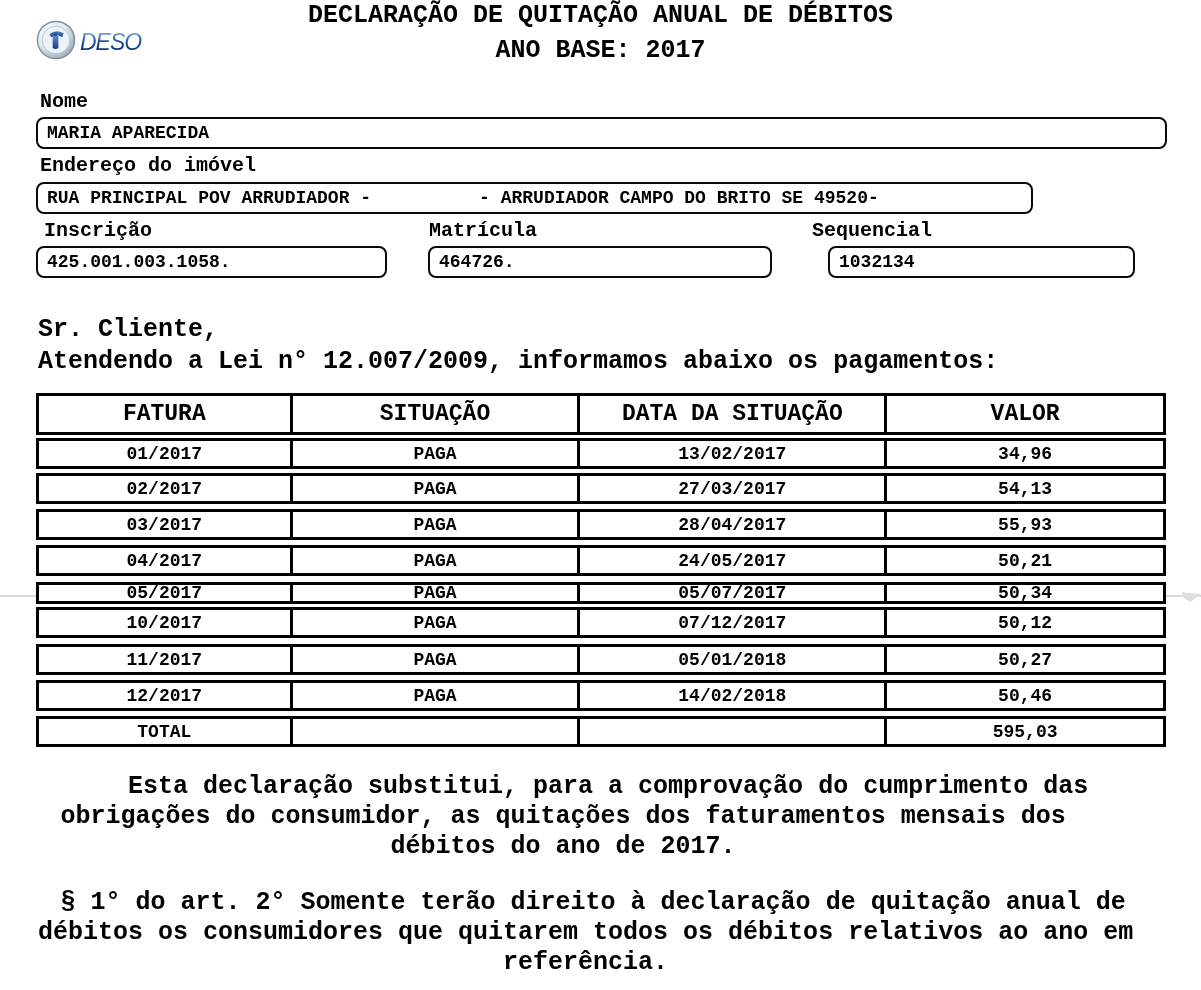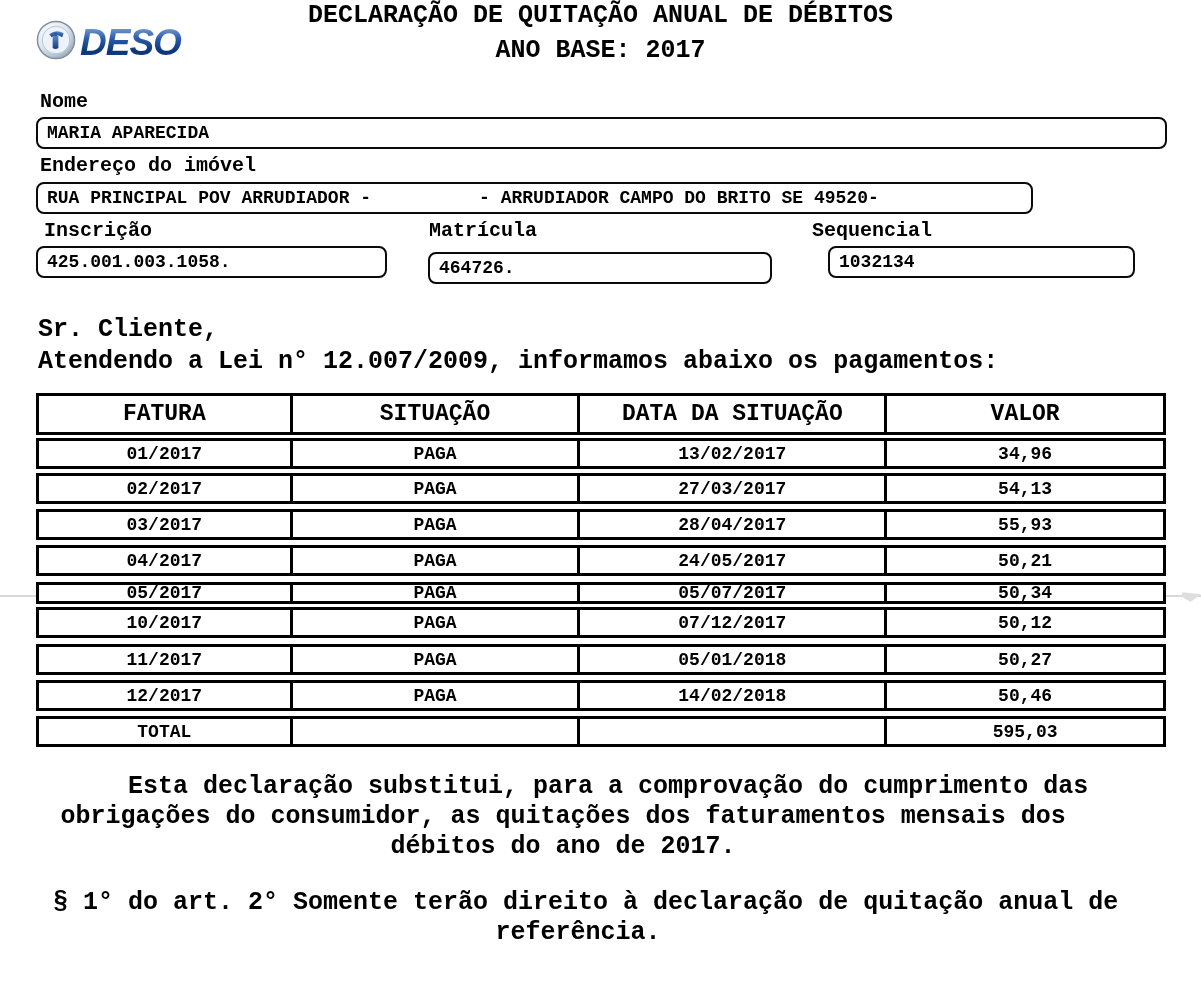--- a/index.html
+++ b/index.html
@@ -8,21 +8,21 @@
     font-family:"Liberation Mono","DejaVu Sans Mono",monospace;
     font-weight:bold;color:#000;
   }
   .page{position:relative;width:1201px;height:990px;overflow:hidden;background:#fff;}
   .abs{position:absolute;}
 
   
   .logo-wrap{left:36px;top:20px;display:flex;align-items:center;gap:4px;}
   .deso-text{
     font-family:"Liberation Sans",sans-serif;
-    font-style:italic;font-weight:700;font-size:37px;letter-spacing:-1px;
+    font-style:italic;font-weight:400;font-size:23px;letter-spacing:-1px;
     background:linear-gradient(180deg,#89b4e0 0%,#2a5aa8 40%,#0c3577 75%,#1d4f9e 100%);
     -webkit-background-clip:text;background-clip:text;color:transparent;
     text-shadow:none;line-height:1;padding-right:4px;
   }
   .title-line{left:0;width:1201px;text-align:center;font-size:25px;line-height:28px;white-space:pre;}
   .t1{top:2px;}
   .t2{top:37px;}
 
   
   .flabel{font-size:20px;line-height:24px;white-space:pre;}
@@ -98,21 +98,21 @@
   <div class="abs flabel" style="left:40px;top:90px;">Nome</div>
   <div class="abs fieldbox" style="left:36px;top:117px;width:1131px;">MARIA APARECIDA</div>
 
   <div class="abs flabel" style="left:40px;top:154px;">Endereço do imóvel</div>
   <div class="abs fieldbox" style="left:36px;top:182px;width:997px;">RUA PRINCIPAL POV ARRUDIADOR -          - ARRUDIADOR CAMPO DO BRITO SE 49520-</div>
 
   <div class="abs flabel" style="left:44px;top:219px;">Inscrição</div>
   <div class="abs fieldbox" style="left:36px;top:246px;width:351px;">425.001.003.1058.</div>
 
   <div class="abs flabel" style="left:429px;top:219px;">Matrícula</div>
-  <div class="abs fieldbox" style="left:428px;top:252px;width:344px;">464726.</div>
+  <div class="abs fieldbox" style="left:428px;top:246px;width:344px;">464726.</div>
 
   <div class="abs flabel" style="left:812px;top:219px;">Sequencial</div>
   <div class="abs fieldbox" style="left:810px;top:246px;width:307px;margin-left:18px;">1032134</div>
 
   <div class="abs" style="left:38px;top:314px;">
     <div class="textline">Sr. Cliente,</div>
     <div class="textline">Atendendo a Lei n° 12.007/2009, informamos abaixo os pagamentos:</div>
   </div>
 
   <div class="abs seam"></div>
@@ -193,16 +193,17 @@
   </div>
 
   <div class="abs para" style="left:38px;top:772px;">
     <div class="textline">      Esta declaração substitui, para a comprovação do cumprimento das</div>
     <div class="textline">obrigações do consumidor, as quitações dos faturamentos mensais dos</div>
     <div class="textline">débitos do ano de 2017.</div>
   </div>
 
   <div class="abs para" style="left:38px;top:888px;">
     <div class="textline"> § 1° do art. 2° Somente terão direito à declaração de quitação anual de</div>
+    <div class="textline">débitos os consumidores que quitarem todos os débitos relativos ao ano em</div>
     <div class="textline">referência.</div>
   </div>
 
 </div>
 
 </body></html>

